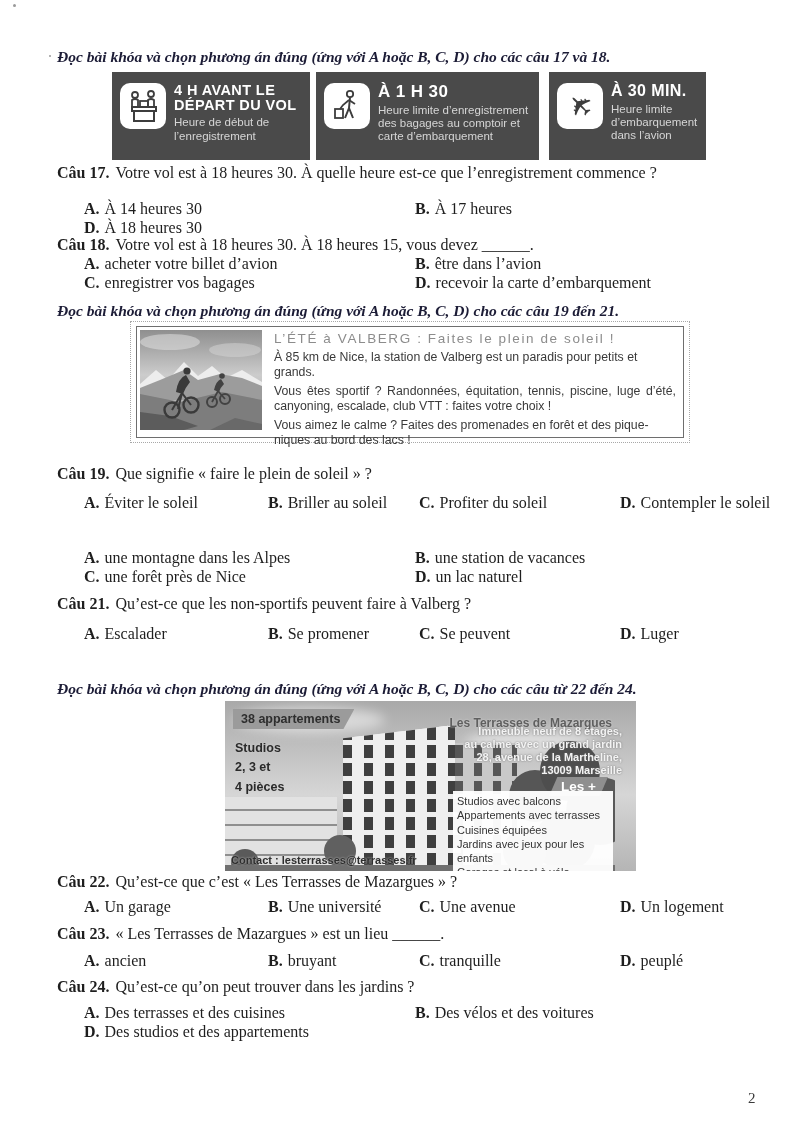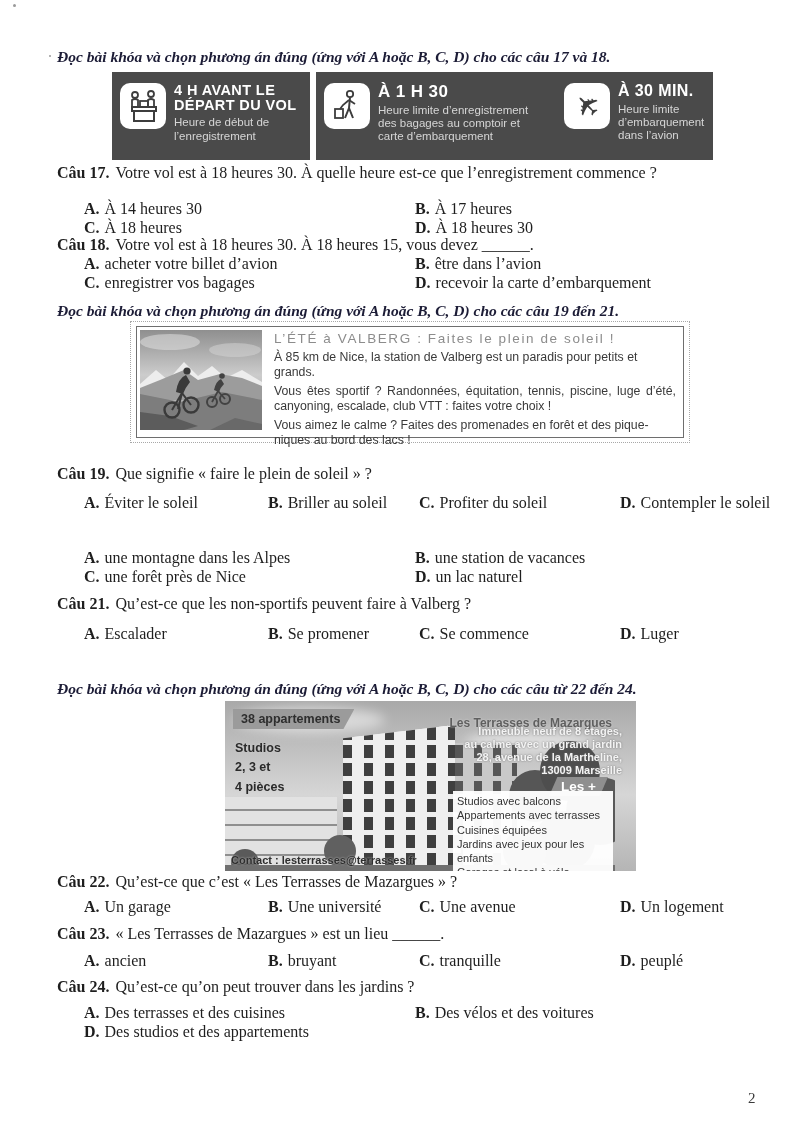--- a/index.html
+++ b/index.html
@@ -11,21 +11,21 @@
 
   
   .instr{position:absolute;left:57px;right:20px;margin:0;
          font-style:italic;font-weight:bold;font-size:15.5px;color:#1c1c36;}
 
   
   .panels{position:absolute;left:112px;top:72px;display:flex;}
   .panel{background:#4a4a4a;height:88px;box-sizing:border-box;display:flex;
          font-family:"Liberation Sans", sans-serif;padding:11px 6px 0 8px;}
   .panel.pp1{width:198px;margin-right:6px;}
-  .panel.pp2{width:240px;}
+  .panel.pp2{width:223px;margin-right:10px;}
   .panel.pp3{width:157px;}
   .icon-box{flex:0 0 auto;width:46px;height:46px;background:#ffffff;border-radius:10px;
             margin-right:8px;display:flex;align-items:center;justify-content:center;overflow:hidden;}
   .ptext{flex:1 1 auto;min-width:0;}
   .ptitle{color:#ffffff;font-weight:bold;letter-spacing:.4px;line-height:1.05;}
   .pp1 .ptitle{font-size:14.5px;}
   .pp2 .ptitle{font-size:17px;}
   .pp3 .ptitle{font-size:16px;}
   .psub{color:#d6d6d6;font-size:11.5px;line-height:1.15;margin-top:3px;}
   .plane-glyph{font-size:30px;color:#3d3d3d;transform:scaleX(-1) rotate(-45deg);line-height:1;}
@@ -161,21 +161,20 @@
       </div>
     </div>
   </div>
 
   <p class="qline" style="top:164px">
     <span class="qlabel">Câu 17.</span><span>Votre vol est à 18 heures 30. À quelle heure est-ce que l’enregistrement commence ?</span>
   </p>
   <div class="opts cols2" style="top:200px">
     <div class="opt"><span class="olet">A.</span><span>À 14 heures 30</span></div>
     <div class="opt"><span class="olet">B.</span><span>À 17 heures</span></div>
-    <div class="opt"><span class="olet">C.</span><span>À 18 heures</span></div>
     <div class="opt"><span class="olet">D.</span><span>À 18 heures 30</span></div>
   </div>
 
   <p class="qline" style="top:236px">
     <span class="qlabel">Câu 18.</span><span>Votre vol est à 18 heures 30. À 18 heures 15, vous devez ______.</span>
   </p>
   <div class="opts cols2" style="top:255px">
     <div class="opt"><span class="olet">A.</span><span>acheter votre billet d’avion</span></div>
     <div class="opt"><span class="olet">B.</span><span>être dans l’avion</span></div>
     <div class="opt"><span class="olet">C.</span><span>enregistrer vos bagages</span></div>
@@ -232,21 +231,21 @@
     <div class="opt"><span class="olet">C.</span><span>une forêt près de Nice</span></div>
     <div class="opt"><span class="olet">D.</span><span>un lac naturel</span></div>
   </div>
 
   <p class="qline" style="top:595px">
     <span class="qlabel">Câu 21.</span><span>Qu’est-ce que les non-sportifs peuvent faire à Valberg ?</span>
   </p>
   <div class="opts cols4" style="top:625px">
     <div class="opt"><span class="olet">A.</span><span>Escalader</span></div>
     <div class="opt"><span class="olet">B.</span><span>Se promener</span></div>
-    <div class="opt"><span class="olet">C.</span><span>Se commence</span></div>
+    <div class="opt"><span class="olet">C.</span><span>Se peuvent</span></div>
     <div class="opt"><span class="olet">D.</span><span>Luger</span></div>
   </div>
 
   <p class="instr" style="top:680px">Đọc bài khóa và chọn phương án đúng (ứng với A hoặc B, C, D) cho các câu từ 22 đến 24.</p>
 
   <div class="aad">
     <div class="cloud c1"></div>
     <div class="cloud c2"></div>
     <div class="bldg-left"></div>
     <div class="bldg-main"></div>

